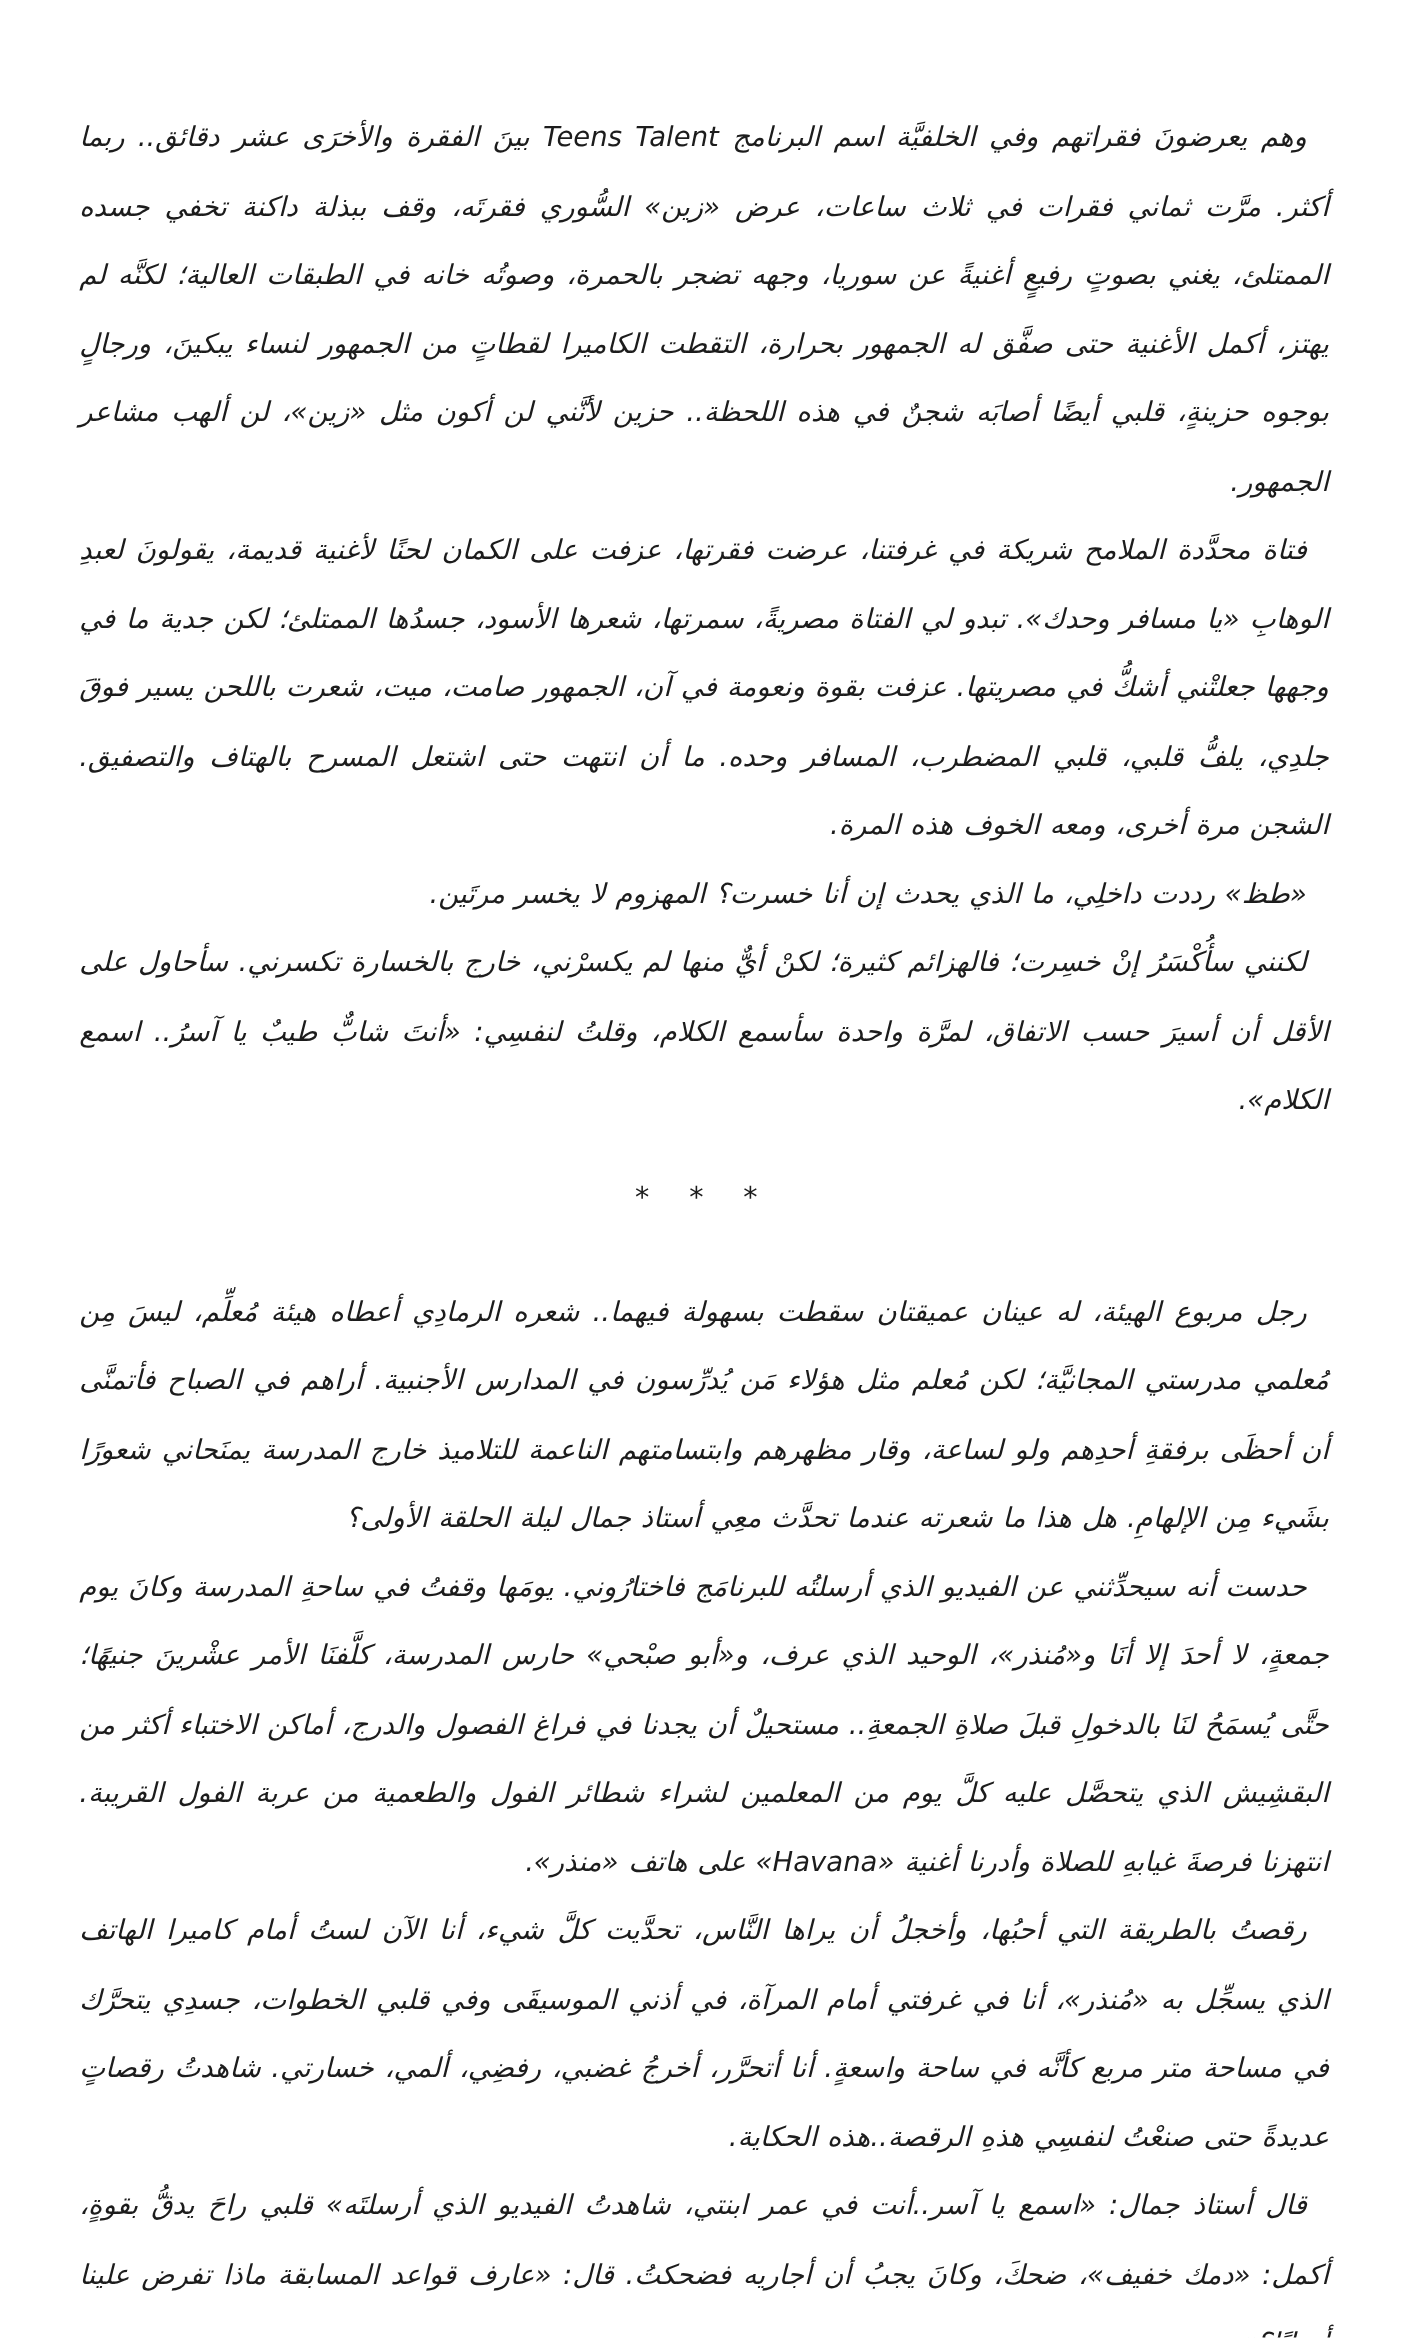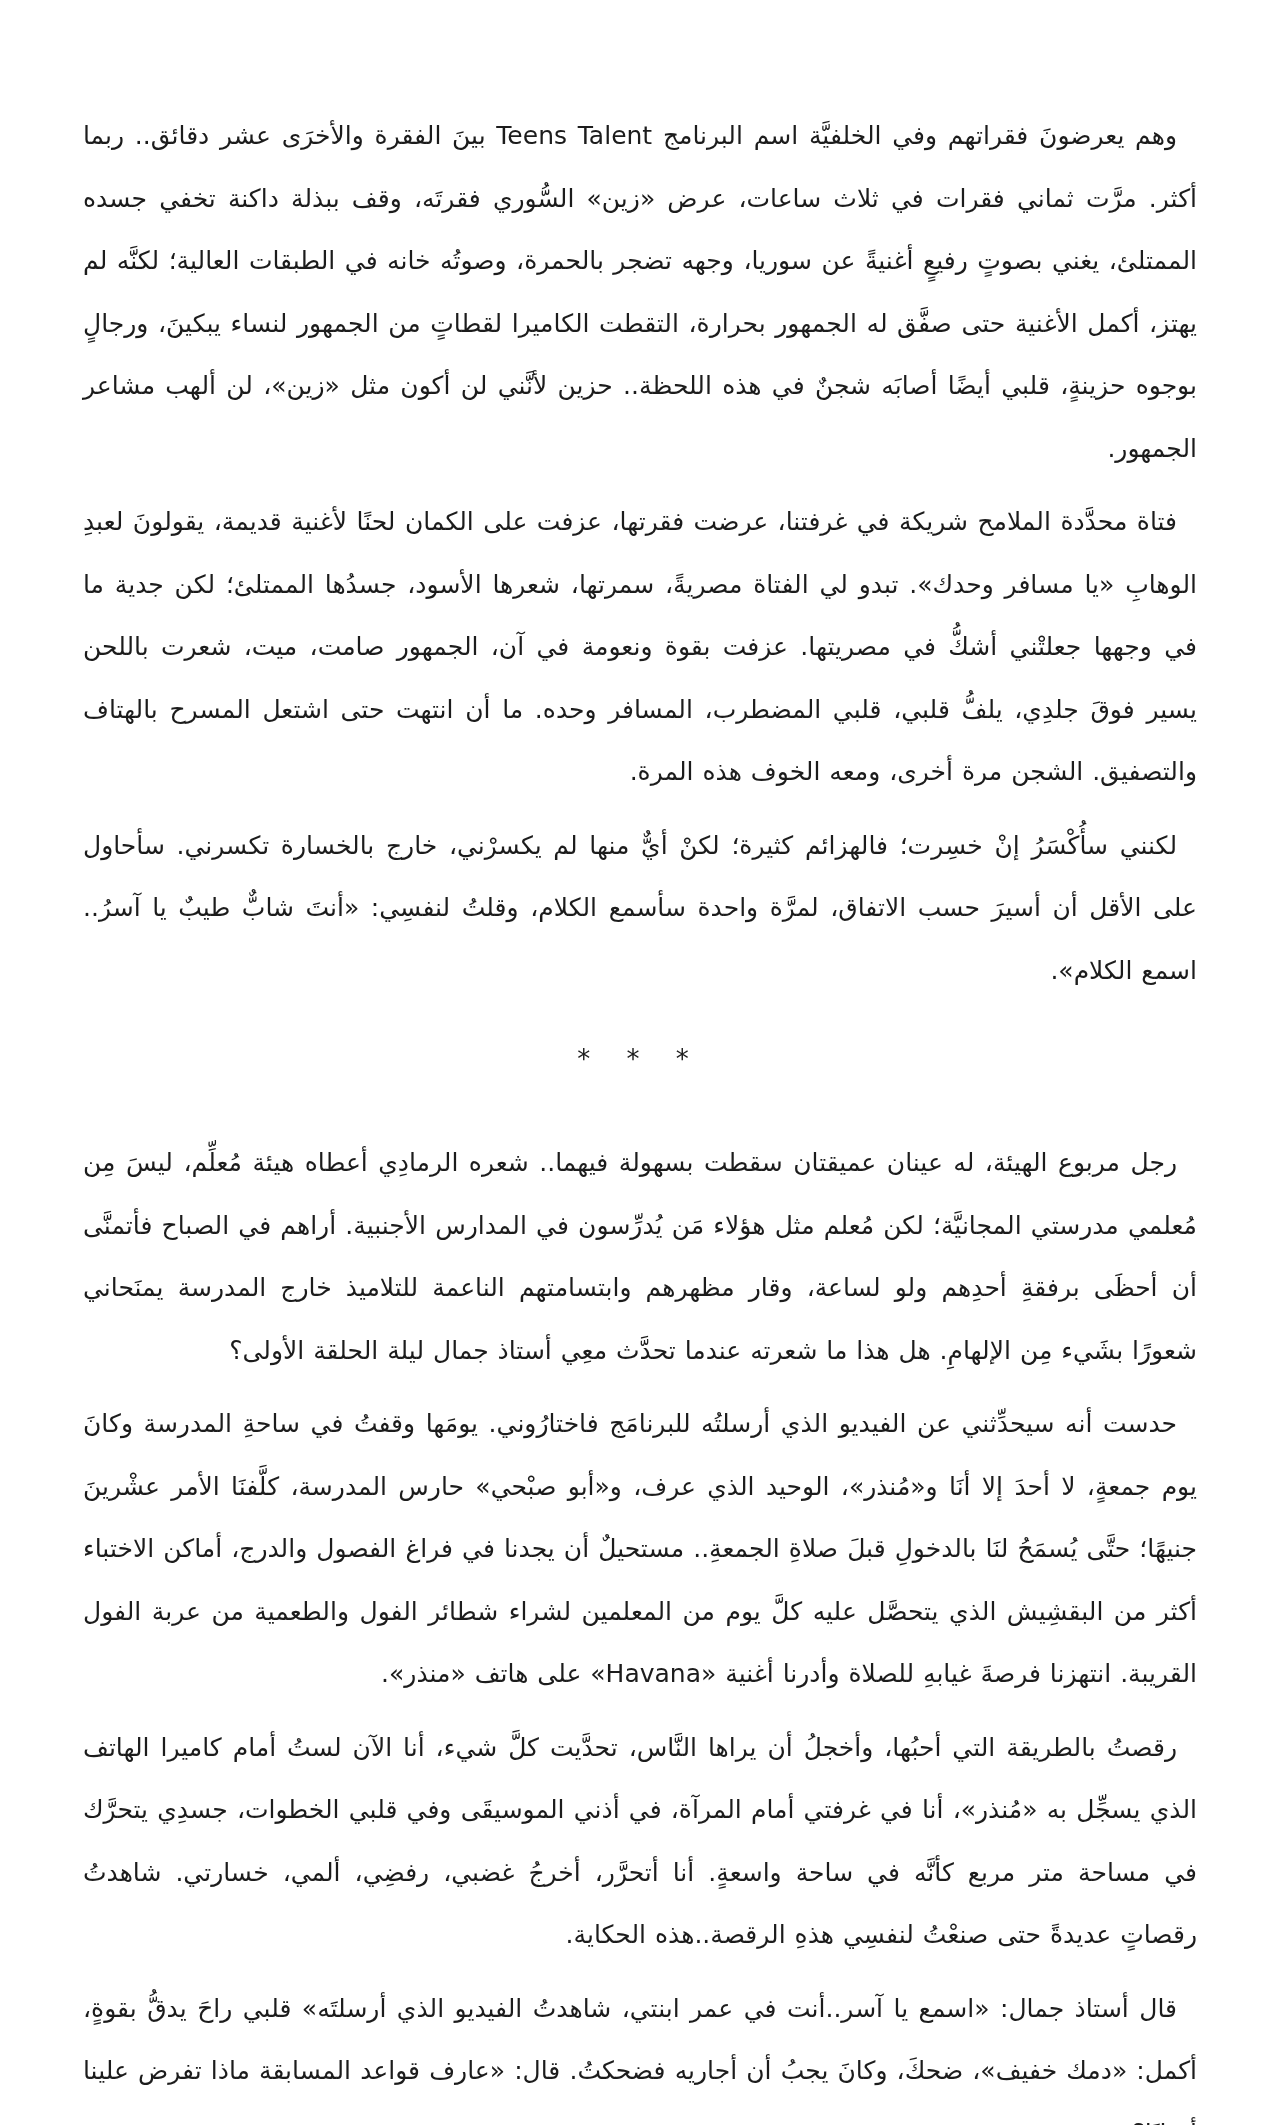--- a/index.html
+++ b/index.html
@@ -15,47 +15,49 @@
     direction: rtl;
   }
   .page {
     position: absolute;
     top: 94px;
     right: 72px;
     width: 1136px;
     color: #1c1c1c;
   }
   .para {
-    margin: 11px;
+    margin: 0;
     font-size: 25px;
     line-height: 62.5px;
     text-align: justify;
     text-justify: inter-word;
     text-indent: 20px;
     word-spacing: 1px;
+    font-style: italic;
   }
   .separator {
     text-align: center;
     font-size: 26px;
     letter-spacing: 14px;
     line-height: 30px;
     margin: 42px 0 58px 0;
     text-indent: 0;
     color: #1c1c1c;
   }
 </style>
 </head>
 <body>
 
 <div class="page">
 
   <p class="para">وهم يعرضونَ فقراتهم وفي الخلفيَّة اسم البرنامج Teens Talent بينَ الفقرة والأخرَى عشر دقائق.. ربما أكثر. مرَّت ثماني فقرات في ثلاث ساعات، عرض «زين» السُّوري فقرتَه، وقف ببذلة داكنة تخفي جسده الممتلئ، يغني بصوتٍ رفيعٍ أغنيةً عن سوريا، وجهه تضجر بالحمرة، وصوتُه خانه في الطبقات العالية؛ لكنَّه لم يهتز، أكمل الأغنية حتى صفَّق له الجمهور بحرارة، التقطت الكاميرا لقطاتٍ من الجمهور لنساء يبكينَ، ورجالٍ بوجوه حزينةٍ، قلبي أيضًا أصابَه شجنٌ في هذه اللحظة.. حزين لأنَّني لن أكون مثل «زين»، لن ألهب مشاعر الجمهور.</p>
 
   <p class="para">فتاة محدَّدة الملامح شريكة في غرفتنا، عرضت فقرتها، عزفت على الكمان لحنًا لأغنية قديمة، يقولونَ لعبدِ الوهابِ «يا مسافر وحدك». تبدو لي الفتاة مصريةً، سمرتها، شعرها الأسود، جسدُها الممتلئ؛ لكن جدية ما في وجهها جعلتْني أشكُّ في مصريتها. عزفت بقوة ونعومة في آن، الجمهور صامت، ميت، شعرت باللحن يسير فوقَ جلدِي، يلفُّ قلبي، قلبي المضطرب، المسافر وحده. ما أن انتهت حتى اشتعل المسرح بالهتاف والتصفيق. الشجن مرة أخرى، ومعه الخوف هذه المرة.</p>
 
+  <p class="para">«طظ» رددت داخلِي، ما الذي يحدث إن أنا خسرت؟ المهزوم لا يخسر مرتَين.</p>
 
   <p class="para">لكنني سأُكْسَرُ إنْ خسِرت؛ فالهزائم كثيرة؛ لكنْ أيٌّ منها لم يكسرْني، خارج بالخسارة تكسرني. سأحاول على الأقل أن أسيرَ حسب الاتفاق، لمرَّة واحدة سأسمع الكلام، وقلتُ لنفسِي: «أنتَ شابٌّ طيبٌ يا آسرُ.. اسمع الكلام».</p>
 
   <div class="separator">* * *</div>
 
   <p class="para">رجل مربوع الهيئة، له عينان عميقتان سقطت بسهولة فيهما.. شعره الرمادِي أعطاه هيئة مُعلِّم، ليسَ مِن مُعلمي مدرستي المجانيَّة؛ لكن مُعلم مثل هؤلاء مَن يُدرِّسون في المدارس الأجنبية. أراهم في الصباح فأتمنَّى أن أحظَى برفقةِ أحدِهم ولو لساعة، وقار مظهرهم وابتسامتهم الناعمة للتلاميذ خارج المدرسة يمنَحاني شعورًا بشَيء مِن الإلهامِ. هل هذا ما شعرته عندما تحدَّث معِي أستاذ جمال ليلة الحلقة الأولى؟</p>
 
   <p class="para">حدست أنه سيحدِّثني عن الفيديو الذي أرسلتُه للبرنامَج فاختارُوني. يومَها وقفتُ في ساحةِ المدرسة وكانَ يوم جمعةٍ، لا أحدَ إلا أنَا و«مُنذر»، الوحيد الذي عرف، و«أبو صبْحي» حارس المدرسة، كلَّفنَا الأمر عشْرينَ جنيهًا؛ حتَّى يُسمَحُ لنَا بالدخولِ قبلَ صلاةِ الجمعةِ.. مستحيلٌ أن يجدنا في فراغ الفصول والدرج، أماكن الاختباء أكثر من البقشِيش الذي يتحصَّل عليه كلَّ يوم من المعلمين لشراء شطائر الفول والطعمية من عربة الفول القريبة. انتهزنا فرصةَ غيابهِ للصلاة وأدرنا أغنية «Havana» على هاتف «منذر».</p>
 
   <p class="para">رقصتُ بالطريقة التي أحبُها، وأخجلُ أن يراها النَّاس، تحدَّيت كلَّ شيء، أنا الآن لستُ أمام كاميرا الهاتف الذي يسجِّل به «مُنذر»، أنا في غرفتي أمام المرآة، في أذني الموسيقَى وفي قلبي الخطوات، جسدِي يتحرَّك في مساحة متر مربع كأنَّه في ساحة واسعةٍ. أنا أتحرَّر، أخرجُ غضبي، رفضِي، ألمي، خسارتي. شاهدتُ رقصاتٍ عديدةً حتى صنعْتُ لنفسِي هذهِ الرقصة..هذه الحكاية.</p>

